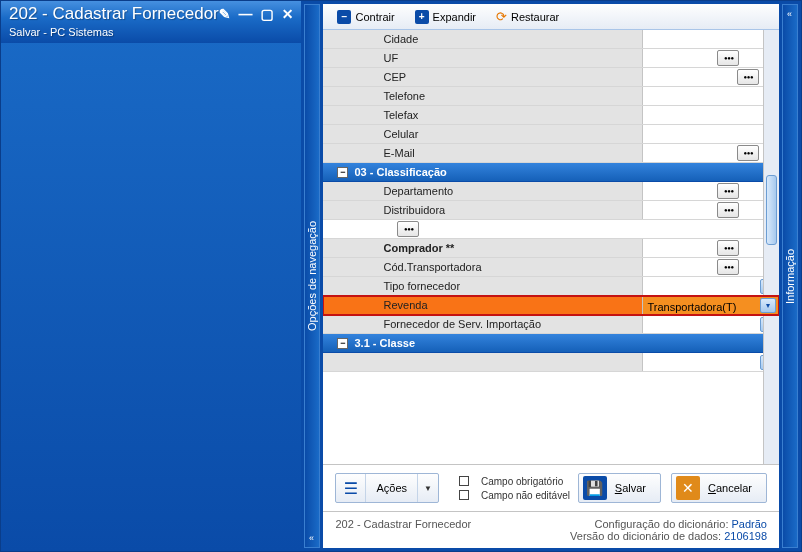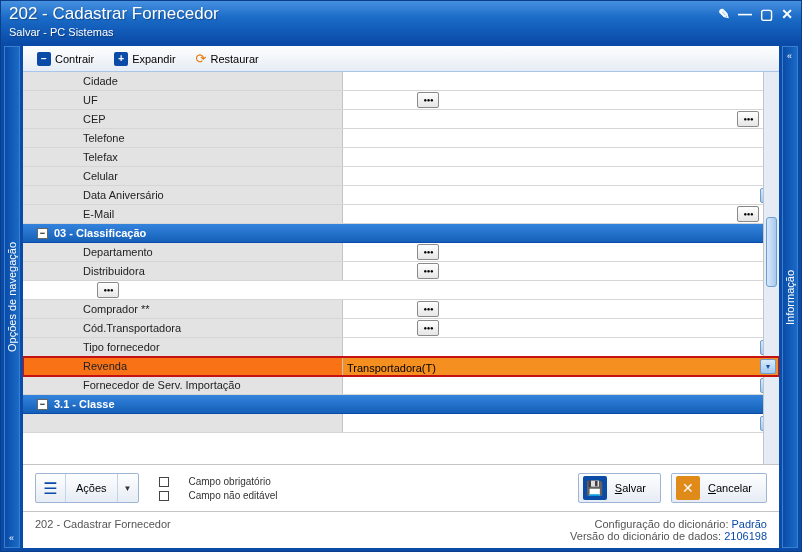--- a/index.html
+++ b/index.html
@@ -10,21 +10,21 @@
     width: 802px;
     height: 552px;
     overflow: hidden;
   }
   .window {
     width: 802px;
     height: 552px;
     background: linear-gradient(to bottom, #1a6bc7 0%, #0a4ba8 100%);
     border: 1px solid #0a3d8a;
     display: flex;
-    flex-direction: column;
+    flex-direction: row;
   }
   .titlebar {
     height: 42px;
     background: linear-gradient(to bottom, #4690e0 0%, #1a6bc7 40%, #0a4ba8 100%);
     color: #fff;
     padding: 3px 8px;
     display: flex;
     justify-content: space-between;
     align-items: flex-start;
     position: relative;
@@ -143,21 +143,21 @@
   }
   .grid-row.highlight .label-col { background: #f97316; }
   .grid-row .value-col {
     flex: 1;
     padding: 1px 4px;
     display: flex;
     align-items: flex-end;
     gap: 6px;
     position: relative;
   }
-  .grid-row .label-col.bold { font-weight: normal; }
+  .grid-row .label-col.bold { font-weight: bold; }
   .group-header {
     display: flex;
     align-items: center;
     height: 19px;
     background: linear-gradient(to bottom, #3383dd, #1560b8);
     color: #fff;
     font-weight: bold;
     padding: 0 4px 0 32px;
     border-bottom: 1px solid #0a4ba8;
     gap: 6px;
@@ -236,21 +236,21 @@
   .acoes-btn .ic-part {
     width: 30px; height: 100%;
     display: flex; align-items: center; justify-content: center;
     border-right: 1px solid #c4d4e8;
     color: #0a4ba8;
     font-size: 16px;
   }
   .acoes-btn .txt { padding: 0 10px; }
   .acoes-btn .dd { padding: 0 6px; font-size: 8px; color: #333; border-left: 1px solid #c4d4e8; height:100%; display:flex; align-items:center;}
   .legend { font-size: 10px; color: #333; display: flex; flex-direction: column; gap: 3px; }
-  .legend .row { display: flex; align-items: flex-end; gap: 20px; }
+  .legend .row { display: flex; align-items: flex-start; gap: 12px; }
   .legend .box { width: 10px; height: 10px; border: 1px solid #444; background: #fff; }
   .action-btns { display: flex; gap: 10px; }
   .big-btn {
     display: flex;
     align-items: center;
     gap: 8px;
     border: 1px solid #9eb6d6;
     background: linear-gradient(to bottom, #fefefe, #e6ecf5);
     border-radius: 2px;
     height: 30px;
@@ -343,26 +343,20 @@
             </div>
             <div class="grid-row">
               <div class="label-col">Telefax</div>
               <div class="value-col"></div>
             </div>
             <div class="grid-row">
               <div class="label-col">Celular</div>
               <div class="value-col"></div>
             </div>
             <div class="grid-row">
-              <div class="label-col">Data Aniversário</div>
-              <div class="value-col">
-                <span class="dd-btn">▾</span>
-              </div>
-            </div>
-            <div class="grid-row">
               <div class="label-col">E-Mail</div>
               <div class="value-col">
                 <span class="small-btn" style="position: absolute; right: 20px;">● ● ●</span>
               </div>
             </div>
           </div>
 
         <div class="group-header">
           <span class="collapse-ic">−</span>
           <span>03 - Classificação</span>

